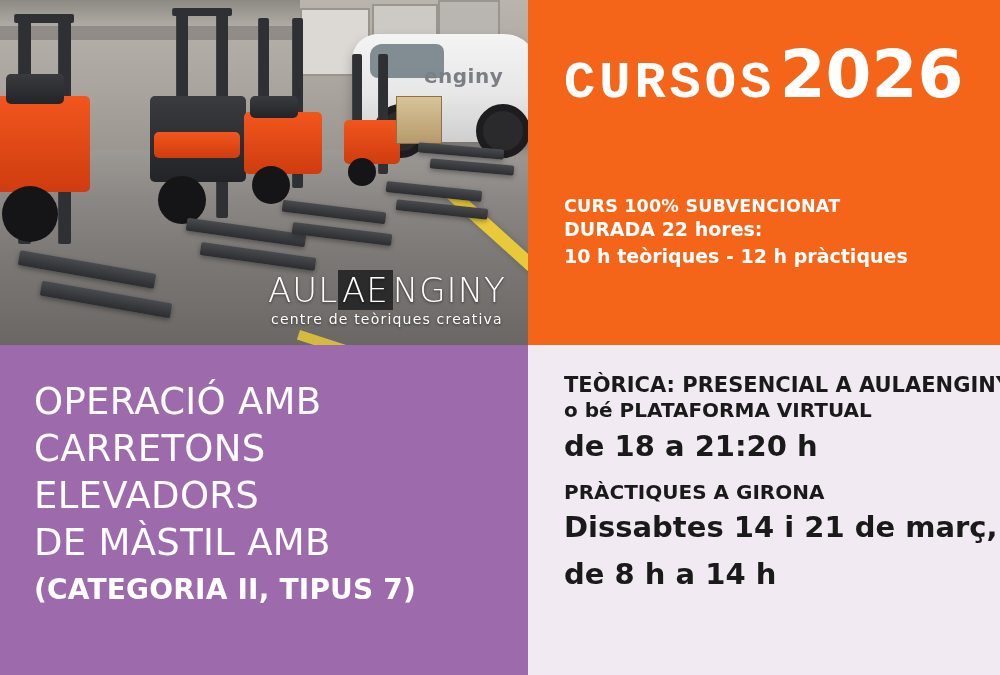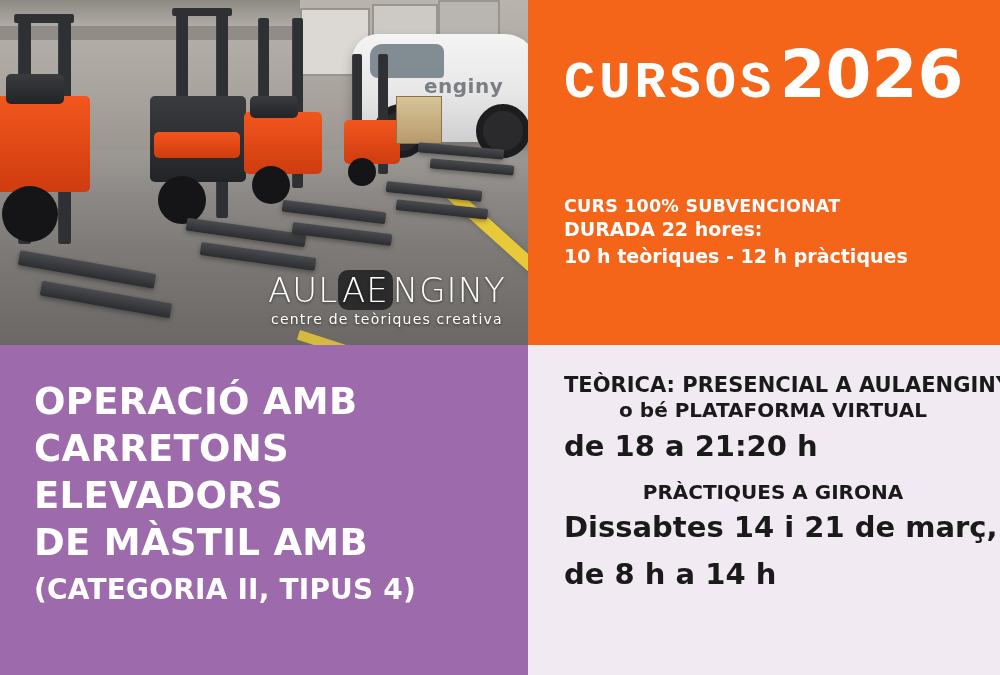--- a/index.html
+++ b/index.html
@@ -82,21 +82,21 @@
     left: 352px; top: 34px; width: 186px; height: 108px;
     background: linear-gradient(180deg,#f4f4f4 0%, #e7e7e7 55%, #cfcfcf 100%);
     border-radius: 26px 34px 10px 10px;
     box-shadow: 0 6px 12px rgba(0,0,0,.25);
   }
   .van-window {
     position: absolute; left: 18px; top: 10px; width: 74px; height: 34px;
     background: #6f7b82; border-radius: 12px 8px 4px 8px; opacity: .85;
   }
   .van-text {
-    position: absolute; left: 72px; top: 40px;
+    position: absolute; left: 72px; top: 30px;
     color: #7a7f86; font-size: 20px; font-weight: bold; letter-spacing: .5px;
     font-family: "DejaVu Sans", sans-serif;
   }
   .wheel {
     position: absolute; bottom: -16px; width: 40px; height: 40px;
     border-radius: 50%; background: #2a2a2c; border: 7px solid #1d1d1f;
   }
   .wheel.w1 { left: 22px; }
   .wheel.w2 { left: 124px; }
   
@@ -134,21 +134,21 @@
     text-align: center;
     color: #ffffff;
     text-shadow: 0 1px 3px rgba(0,0,0,.55);
   }
   .logo-main {
     font-family: "DejaVu Sans", sans-serif;
     font-size: 34px; font-weight: 300; letter-spacing: 1px; line-height: 1;
     white-space: nowrap;
   }
   .logo-main .dark-box {
-    background: #2b2b2b; color: #ffffff; padding: 0 4px; border-radius: 10px;
+    background: #2b2b2b; color: #ffffff; padding: 0 4px; border-radius: 0;
   }
   .logo-sub {
     font-family: "DejaVu Sans", sans-serif;
     font-size: 14px; letter-spacing: 1.2px; margin-top: 4px;
   }
 
   
   .orange {
     background: #f4651a;
     color: #ffffff;
@@ -182,21 +182,21 @@
   
   .purple {
     background: #9d6aab;
     color: #ffffff;
     padding: 34px 26px 20px 34px;
     box-sizing: border-box;
   }
   .title {
     font-family: "DejaVu Sans", sans-serif;
     font-size: 37px;
-    font-weight: bold;
+    font-weight: normal;
     line-height: 1.27;
     letter-spacing: .3px;
   }
   .title-sub {
     font-family: "DejaVu Sans", sans-serif;
     font-size: 28px;
     font-weight: bold;
     margin-top: 6px;
     letter-spacing: .2px;
   }
@@ -208,21 +208,21 @@
     padding: 28px 18px 16px 36px;
     box-sizing: border-box;
   }
   .lbl {
     font-family: "DejaVu Sans", sans-serif;
     font-size: 21px;
     font-weight: bold;
     line-height: 1.2;
     white-space: nowrap;
   }
-  .lbl.small { font-size: 20px; text-align: center; }
+  .lbl.small { font-size: 20px; }
   .big {
     font-family: "DejaVu Sans", sans-serif;
     font-size: 29px;
     font-weight: bold;
     line-height: 1.2;
     margin-top: 6px;
     white-space: nowrap;
   }
   .gap { height: 16px; }
 </style>
@@ -311,21 +311,21 @@
       <div>10 h teòriques - 12 h pràctiques</div>
     </div>
   </div>
 
   <div class="purple">
     <div class="title">
       <div>OPERACIÓ AMB</div>
       <div>CARRETONS ELEVADORS</div>
       <div>DE MÀSTIL AMB</div>
     </div>
-    <div class="title-sub">(CATEGORIA II, TIPUS 4)</div>
+    <div class="title-sub">(CATEGORIA II, TIPUS 7)</div>
   </div>
 
   <div class="light">
     <div class="lbl">TEÒRICA: PRESENCIAL A AULAENGINY</div>
     <div class="lbl small">o bé PLATAFORMA VIRTUAL</div>
     <div class="big" style="margin-top:7px">de 18 a 21:20 h</div>
     <div class="gap"></div>
     <div class="lbl small">PRÀCTIQUES A GIRONA</div>
     <div class="big">Dissabtes 14 i 21 de març,</div>
     <div class="big" style="margin-top:12px">de 8 h a 14 h</div>

